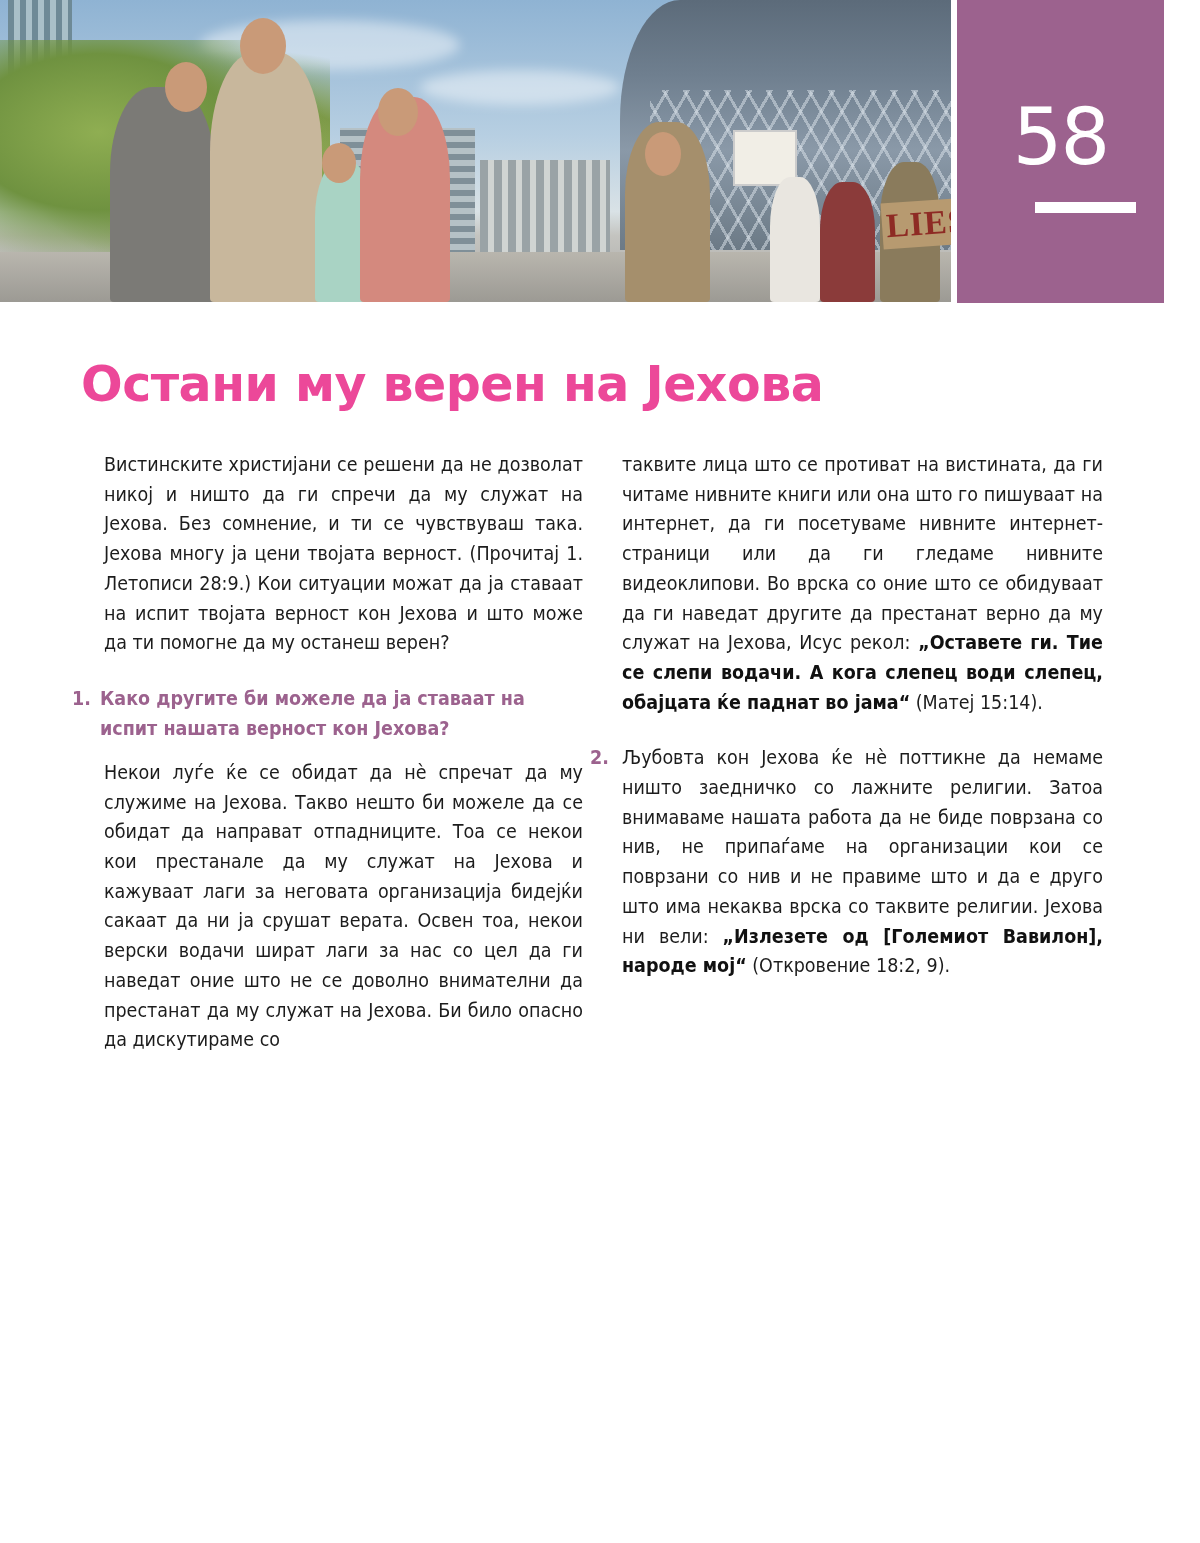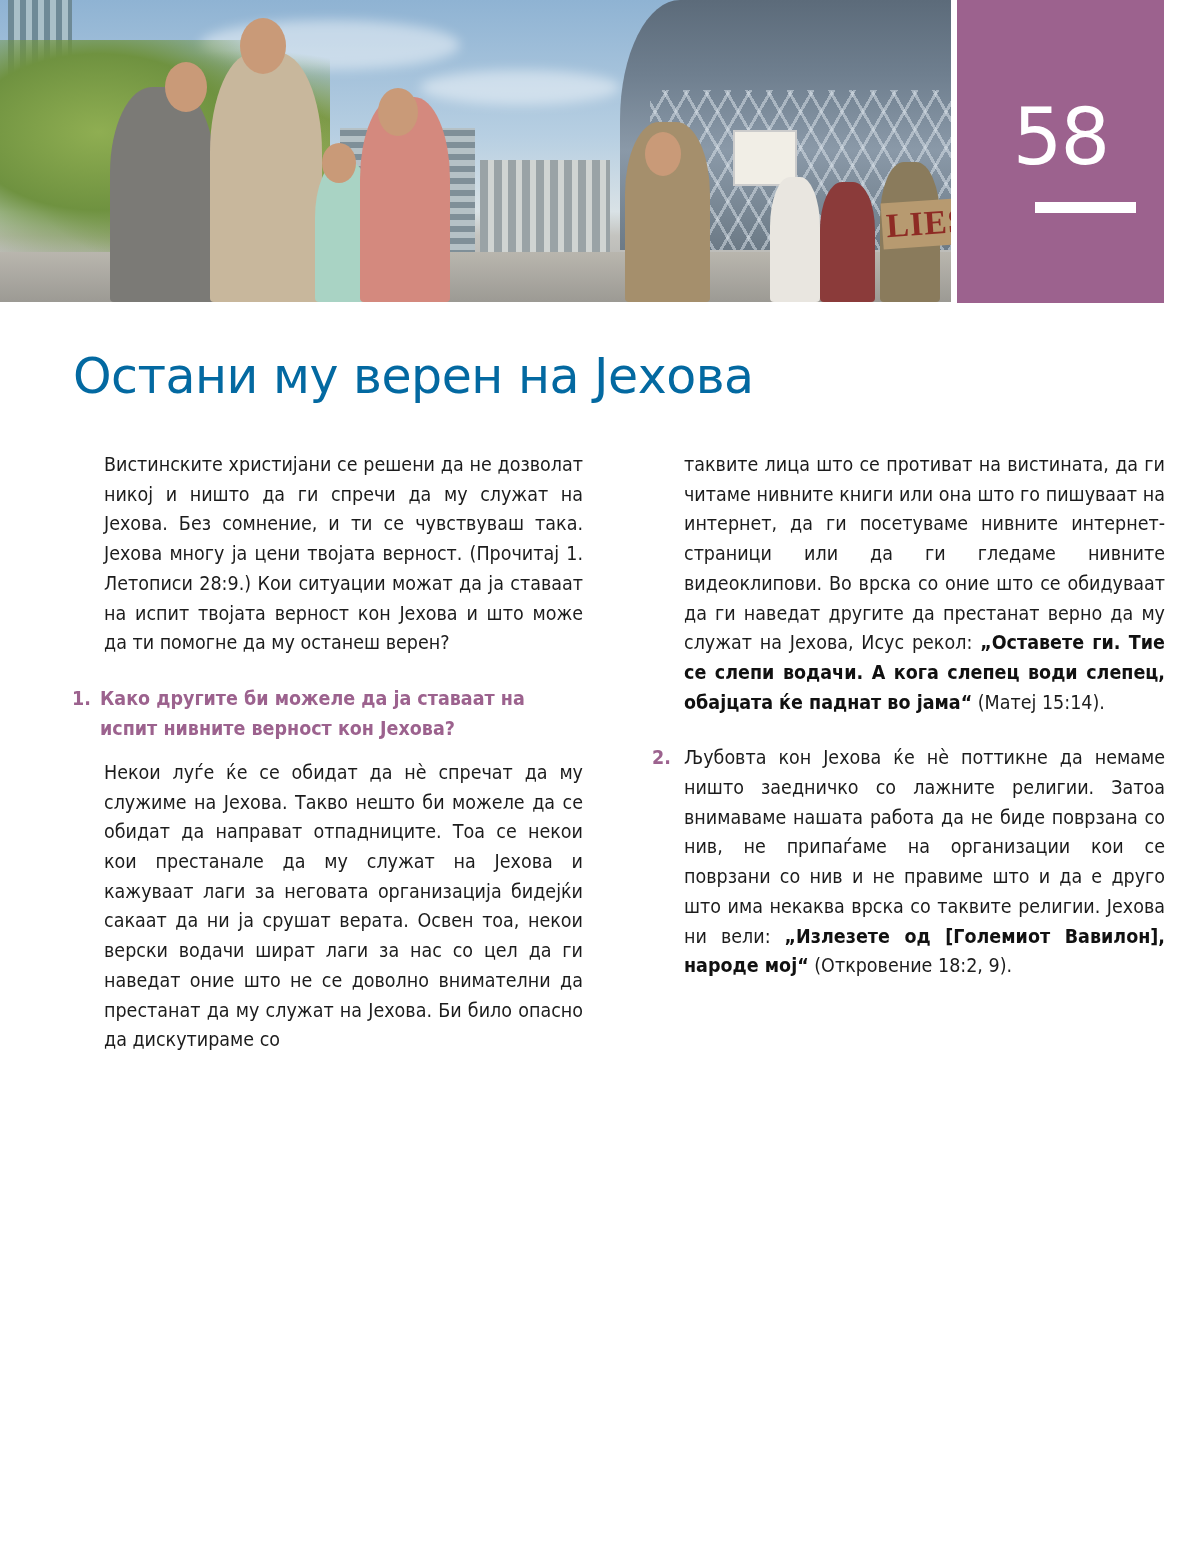--- a/index.html
+++ b/index.html
@@ -34,27 +34,27 @@
                 font-family:"Liberation Serif", serif; font-size:34px; line-height:1; padding:6px 4px;
                 transform: rotate(-4deg); letter-spacing:1px; }
 
   
   .lesson-box { position:absolute; left:957px; top:0; width:207px; height:303px; background:#9c628e; }
   .lesson-number { position:absolute; left:0; right:0; top:98px; text-align:center; color:#ffffff;
                    font-family:"DejaVu Sans", sans-serif; font-size:78px; line-height:1; letter-spacing:-2px; }
   .lesson-rule { position:absolute; left:78px; top:202px; width:101px; height:11px; background:#ffffff; }
 
   
-  .page-title { position:absolute; left:73px; top:348px; margin:0; font-size:49px; font-weight:normal;
-                color:#0369a1; letter-spacing:-0.5px; font-family:"DejaVu Sans", sans-serif; }
+  .page-title { position:absolute; left:73px; top:348px; margin:8px; font-size:49px; font-weight:bold;
+                color:#ec4899; letter-spacing:-0.5px; font-family:"DejaVu Sans", sans-serif; }
 
   
   .col { position:absolute; top:446px; }
   .col-left { left:100px; width:487px; }
-  .col-right { left:680px; width:489px; }
+  .col-right { left:618px; width:489px; }
   .para { margin:4px; font-size:19.5px; line-height:29.7px; text-align:justify; hyphens:manual;
           font-family:"DejaVu Sans Condensed","DejaVu Sans", sans-serif; color:#1c1c1c; }
   .para b { font-weight:bold; color:#111; }
   .q { position:relative; margin:0; color:#9c628e; font-weight:bold; font-size:19.5px; line-height:30px;
        font-family:"DejaVu Sans Condensed","DejaVu Sans", sans-serif; }
   .q .num { position:absolute; left:-28px; }
   .q1 { margin-top:26px; margin-bottom:14px; }
   .q2 { margin-top:26px; margin-bottom:14px; }
 </style>
 </head>
@@ -93,21 +93,21 @@
   <div class="lesson-rule"></div>
 </div>
 
 <h1 class="page-title">Остани му верен на Јехова</h1>
 
 <div class="col col-left">
   <p class="para">Вистинските христијани се решени да не доз­волат никој и ништо да ги спречи да му служат на Јехова. Без сомнение, и ти се чувствуваш така. Јехова многу ја цени твојата верност. (Прочитај 1. Летописи 28:9.) Кои ситуации мо­жат да ја ставаат на испит твојата верност кон Јехова и што може да ти помогне да му оста­неш верен?</p>
 
   <h2 class="q q1">
     <span class="num">1.</span>
-    <span>Како другите би можеле да ја ставаат на испит нивните верност кон Јехова?</span>
+    <span>Како другите би можеле да ја ставаат на испит нашата верност кон Јехова?</span>
   </h2>
 
   <p class="para">Некои луѓе ќе се обидат да нè спречат да му служиме на Јехова. Такво нешто би можеле да се обидат да направат отпадниците. Тоа се некои кои престанале да му служат на Јехо­ва и кажуваат лаги за неговата организација бидејќи сакаат да ни ја срушат верата. Ос­вен тоа, некои верски водачи шират лаги за нас со цел да ги наведат оние што не се до­волно внимателни да престанат да му служат на Јехова. Би било опасно да дискутираме со</p>
 </div>
 
 <div class="col col-right">
   <p class="para"><span>таквите лица што се противат на вистината, да ги читаме нивните книги или она што го пи­шуваат на интернет, да ги посетуваме нивни­те интернет-страници или да ги гледаме нив­ните видеоклипови. Во врска со оние што се обидуваат да ги наведат другите да престанат верно да му служат на Јехова, Исус рекол: </span><b>„Оставете ги. Тие се слепи водачи. А кога слепец води слепец, обајцата ќе паднат во јама“</b><span> (Матеј 15:14).</span></p>
 
   <h2 class="q q2">
     <span class="num">2.</span>

